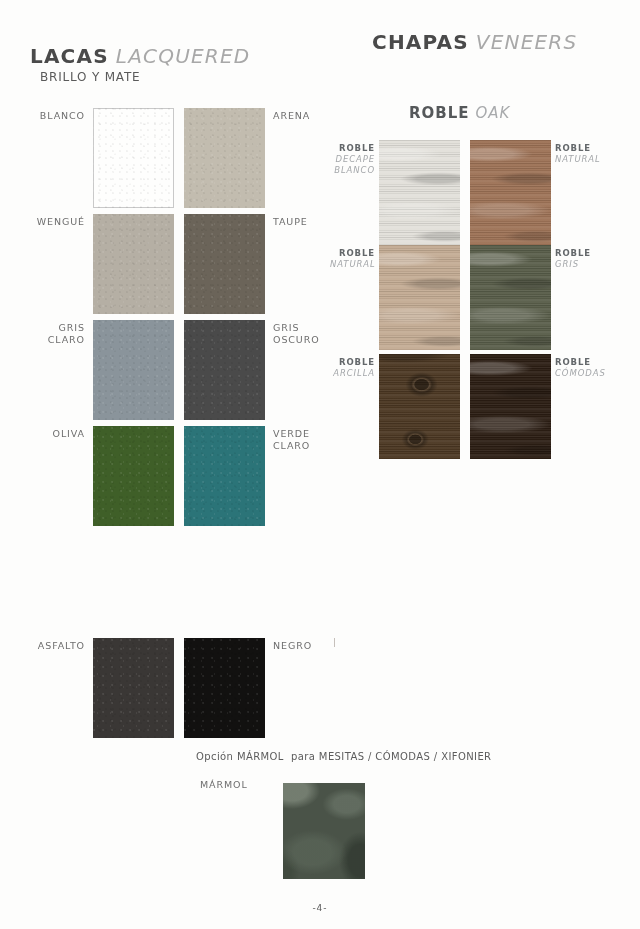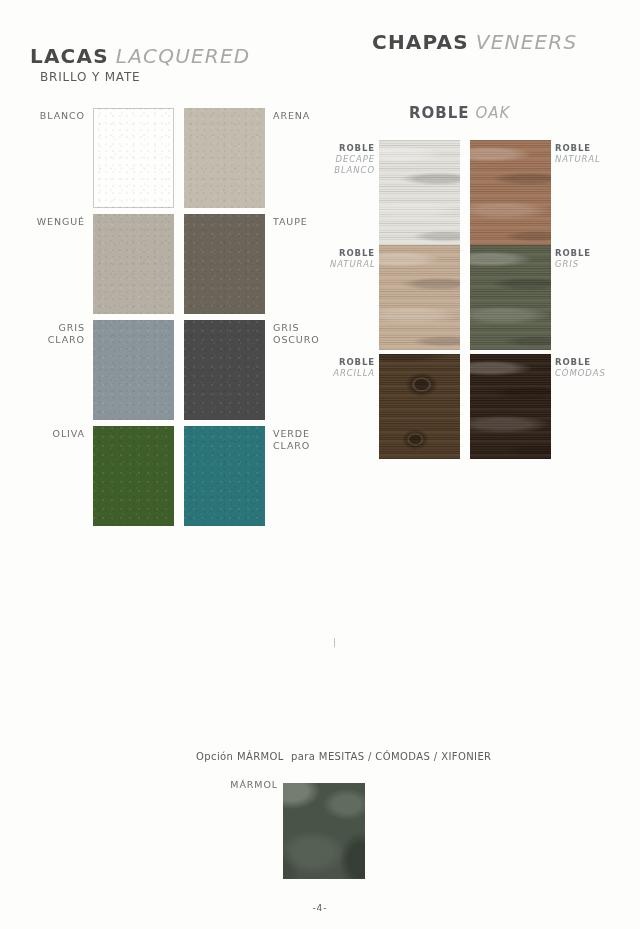--- a/index.html
+++ b/index.html
@@ -168,21 +168,21 @@
     font-size: 10px;
     color: #5c5c5c;
     letter-spacing: 0.4px;
     white-space: pre;
   }
   #marmol-label {
     position: absolute;
     left: 200px;
     top: 779px;
     width: 78px;
-    text-align: right;
+    text-align: left;
     font-size: 9.5px;
     color: #6e6e6e;
     letter-spacing: 0.9px;
   }
   #marmol-swatch {
     position: absolute;
     left: 283px;
     top: 783px;
     width: 82px;
     height: 96px;
@@ -266,20 +266,26 @@
 
   <div class="lac-row" style="top:426px">
     <div class="lac-label left">OLIVA</div>
     <div class="swatch grain sw-a" style="background-color: rgb(63, 95, 40);"></div>
     <div class="swatch grain sw-b" style="background-color: rgb(43, 116, 120);"></div>
     <div class="lac-label right">VERDE
 CLARO</div>
   </div>
 
 
+  <div class="lac-row" style="top:638px">
+    <div class="lac-label left">ASFALTO</div>
+    <div class="swatch grain sw-a" style="background-color: rgb(58, 55, 53);"></div>
+    <div class="swatch grain sw-b" style="background-color: rgb(18, 17, 16);"></div>
+    <div class="lac-label right">NEGRO</div>
+  </div>
   <div class="tick-negro"></div>
 
   <div class="ven-row" style="top:140px">
     <div class="ven-label left">
       <span class="l1">ROBLE</span>
       <span class="l2">DECAPE
 BLANCO</span>
     </div>
     <div class="vswatch wood vs-a" style="background-color: rgb(226, 224, 218);"></div>
     <div class="vswatch wood vs-b" style="background-color: rgb(157, 114, 86);"></div>

